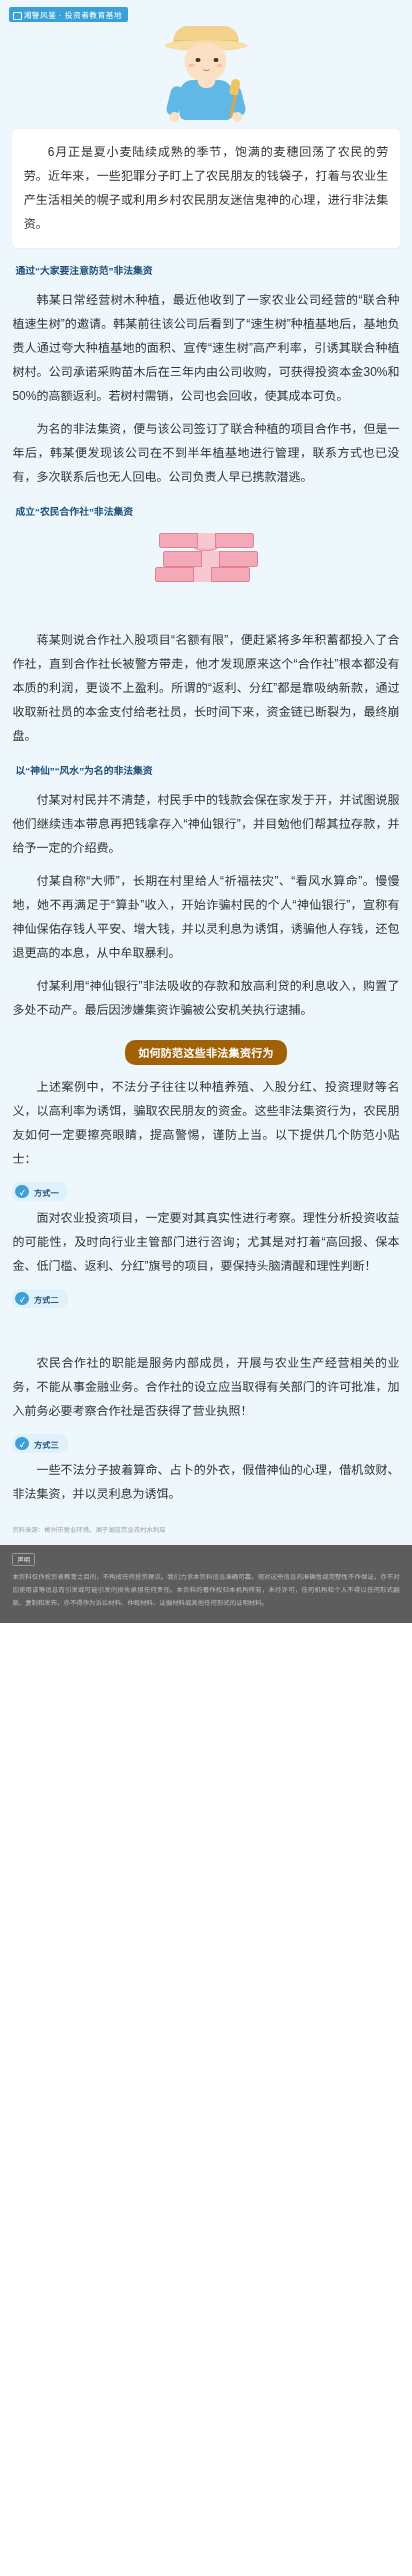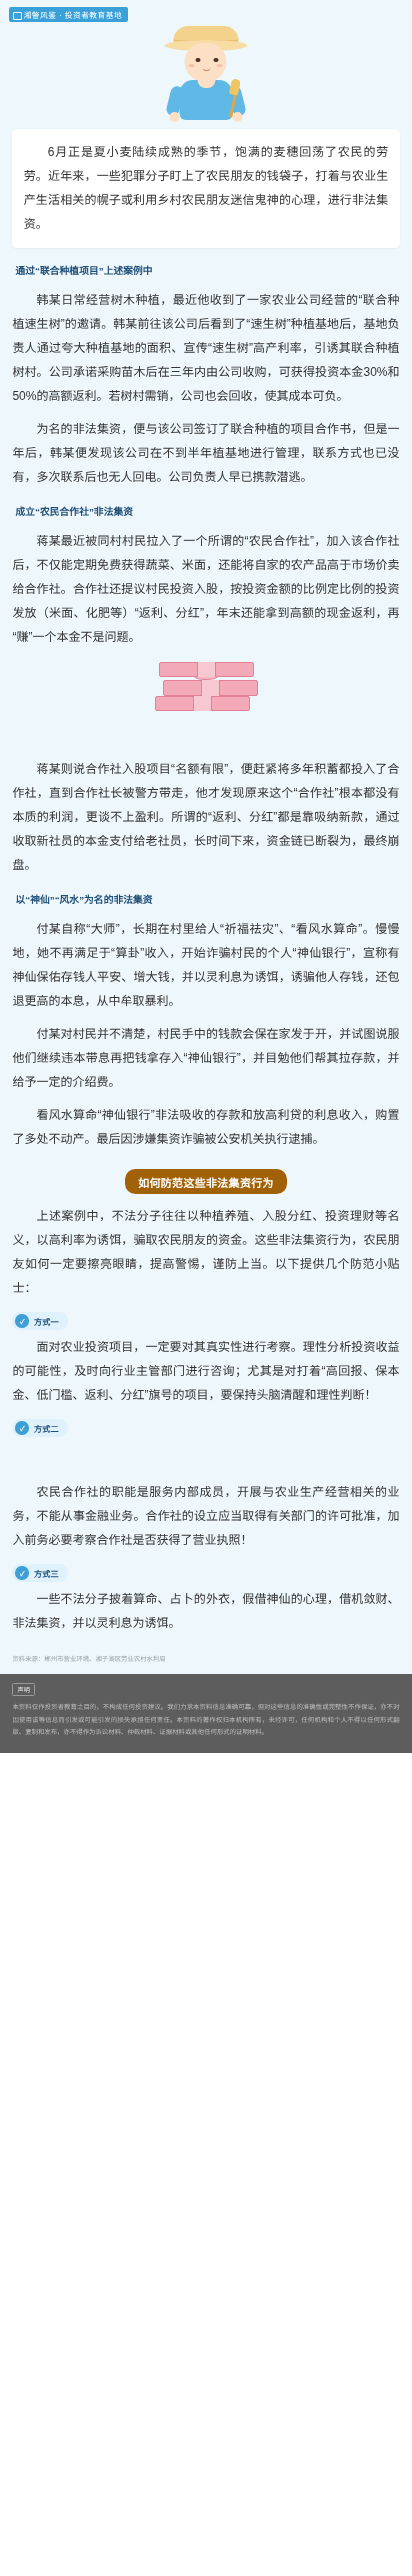--- a/index.html
+++ b/index.html
@@ -342,29 +342,28 @@
       <div class="wheat"></div>
       <div class="wheat-head"></div>
     </div>
   </div>
 
   <div class="intro-card">
     <p>6月正是夏小麦陆续成熟的季节，饱满的麦穗回荡了农民的劳劳。近年来，一些犯罪分子盯上了农民朋友的钱袋子，打着与农业生产生活相关的幌子或利用乡村农民朋友迷信鬼神的心理，进行非法集资。</p>
   </div>
 
   <div class="section-head">
-    <span>通过“联合种植项目”上述案例中</span>
+    <span>通过“大家要注意防范”非法集资</span>
   </div>
   <p class="body-text">韩某日常经营树木种植，最近他收到了一家农业公司经营的“联合种植速生树”的邀请。韩某前往该公司后看到了“速生树”种植基地后，基地负责人通过夸大种植基地的面积、宣传“速生树”高产利率，引诱其联合种植树村。公司承诺采购苗木后在三年内由公司收购，可获得投资本金30%和50%的高额返利。若树村需销，公司也会回收，使其成本可负。</p>
   <p class="body-text">为名的非法集资，便与该公司签订了联合种植的项目合作书，但是一年后，韩某便发现该公司在不到半年植基地进行管理，联系方式也已没有，多次联系后也无人回电。公司负责人早已携款潜逃。</p>
 
   <div class="section-head">
     <span>成立“农民合作社”非法集资</span>
   </div>
-  <p class="body-text">蒋某最近被同村村民拉入了一个所谓的“农民合作社”，加入该合作社后，不仅能定期免费获得蔬菜、米面，还能将自家的农产品高于市场价卖给合作社。合作社还提议村民投资入股，按投资金额的比例定比例的投资发放（米面、化肥等）“返利、分红”，年末还能拿到高额的现金返利，再“赚”一个本金不是问题。</p>
 
   <div class="money-figure">
     <div class="coin-stack">
       <div class="coin"></div>
       <div class="coin"></div>
       <div class="coin"></div>
     </div>
     <div class="bundle">
         <span class="strap"></span>
       </div>
@@ -374,23 +373,23 @@
     <div class="bundle">
         <span class="strap"></span>
       </div>
   </div>
 
   <p class="body-text">蒋某则说合作社入股项目“名额有限”，便赶紧将多年积蓄都投入了合作社，直到合作社长被警方带走，他才发现原来这个“合作社”根本都没有本质的利润，更谈不上盈利。所谓的“返利、分红”都是靠吸纳新款，通过收取新社员的本金支付给老社员，长时间下来，资金链已断裂为，最终崩盘。</p>
 
   <div class="section-head">
     <span>以“神仙”“风水”为名的非法集资</span>
   </div>
+  <p class="body-text">付某对村民并不清楚，村民手中的钱款会保在家发于开，并试图说服他们继续违本带息再把钱拿存入“神仙银行”，并目勉他们帮其拉存款，并给予一定的介绍费。</p>
   <p class="body-text">付某自称“大师”，长期在村里给人“祈福祛灾”、“看风水算命”。慢慢地，她不再满足于“算卦”收入，开始诈骗村民的个人“神仙银行”，宣称有神仙保佑存钱人平安、增大钱，并以灵利息为诱饵，诱骗他人存钱，还包退更高的本息，从中牟取暴利。</p>
-  <p class="body-text">付某对村民并不清楚，村民手中的钱款会保在家发于开，并试图说服他们继续违本带息再把钱拿存入“神仙银行”，并目勉他们帮其拉存款，并给予一定的介绍费。</p>
-  <p class="body-text">看风水算命“神仙银行”非法吸收的存款和放高利贷的利息收入，购置了多处不动产。最后因涉嫌集资诈骗被公安机关执行逮捕。</p>
+  <p class="body-text">付某利用“神仙银行”非法吸收的存款和放高利贷的利息收入，购置了多处不动产。最后因涉嫌集资诈骗被公安机关执行逮捕。</p>
 
   <div class="pill-head">
     <span>如何防范这些非法集资行为</span>
   </div>
   <p class="body-text">上述案例中，不法分子往往以种植养殖、入股分红、投资理财等名义，以高利率为诱饵，骗取农民朋友的资金。这些非法集资行为，农民朋友如何一定要擦亮眼睛，提高警惕，谨防上当。以下提供几个防范小贴士：</p>
 
   <div class="tip-block">
     <div class="tip-label">
       <span class="tip-badge">
         <span class="tip-circle">✓</span>

